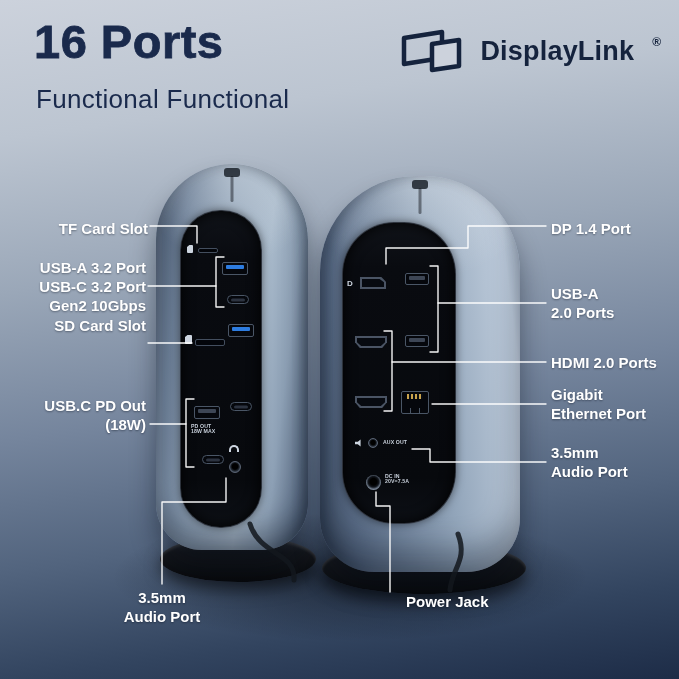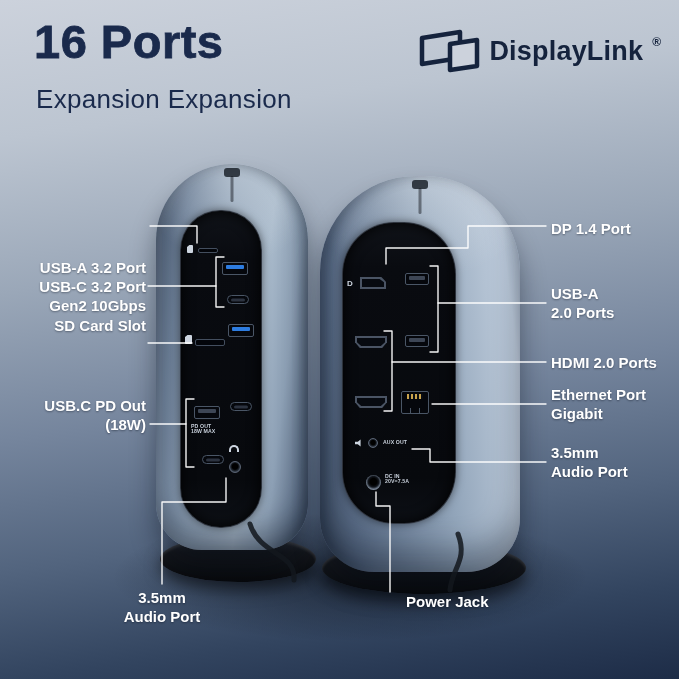--- a/index.html
+++ b/index.html
@@ -2,21 +2,21 @@
 <html><head>
 <meta charset="utf-8">
 <style>
   html,body{margin:0;padding:0;background:#000;}
   .stage{position:relative;width:679px;height:679px;overflow:hidden;
     font-family:"Liberation Sans",sans-serif;
     background:linear-gradient(172deg,#ccd2dc 0%,#bcc5d1 18%,#9aa7b8 38%,#75859d 57%,#52647e 74%,#32445f 88%,#1d2c47 100%);}
   
   .title{position:absolute;left:34px;top:14px;font-size:47px;font-weight:700;color:#1a2a4c;letter-spacing:.5px;-webkit-text-stroke:.8px #1a2a4c;}
   .subtitle{position:absolute;left:36px;top:84px;font-size:26px;font-weight:400;color:#1a2a4c;letter-spacing:.3px;}
-  .brand{position:absolute;right:18px;top:28px;display:flex;align-items:center;gap:9px;color:#15233d;}
+  .brand{position:absolute;right:18px;top:28px;display:flex;align-items:center;gap:18px;color:#15233d;}
   .brand-text{font-size:27px;font-weight:700;letter-spacing:.2px;}
   .brand-reg{font-size:12px;vertical-align:super;position:relative;top:-9px;font-weight:700;}
   
   .floor-shadow{position:absolute;left:110px;top:512px;width:480px;height:130px;
     background:radial-gradient(ellipse at 50% 50%,rgba(4,9,18,.55),rgba(4,9,18,0) 70%);}
   .base{position:absolute;border-radius:50%;
     background:linear-gradient(180deg,#2b3038 0%,#14171c 35%,#07090c 100%);
     box-shadow:0 8px 16px rgba(0,0,0,.55), inset 0 2px 3px rgba(255,255,255,.14);}
   
   .tower{position:absolute;
@@ -73,21 +73,21 @@
   .lines{position:absolute;left:0;top:0;pointer-events:none;}
   .co-line{fill:none;stroke:#ffffff;stroke-width:1.4;stroke-linecap:round;stroke-linejoin:round;opacity:.95;}
   .cable{fill:none;stroke:#13171d;stroke-width:5;stroke-linecap:round;opacity:.85;}
 </style>
 </head>
 <body>
 
 <div class="stage">
 
   <div class="title">16 Ports</div>
-  <div class="subtitle">Expansion Expansion</div>
+  <div class="subtitle">Functional Functional</div>
 
   <div class="brand">
     <svg width="64" height="46" viewBox="0 0 64 46">
       <polygon points="6,10 44,4 44,30 6,36" fill="none" stroke="#15233d" stroke-width="4.5" stroke-linejoin="round"></polygon>
       <polygon points="34,16 61,12 61,38 34,42" fill="#ccd2dc" stroke="#15233d" stroke-width="4.5" stroke-linejoin="round"></polygon>
     </svg>
     <span class="brand-text">DisplayLink</span>
     <span class="brand-reg">®</span>
   </div>
 
@@ -180,20 +180,23 @@
     <polyline class="co-line" points="546,226 468,226 468,248 386,248 386,264"></polyline>
     <polyline class="co-line" points="546,303 438,303"></polyline>
     <polyline class="co-line" points="430,266 438,266 438,352 430,352"></polyline>
     <polyline class="co-line" points="546,362 392,362"></polyline>
     <polyline class="co-line" points="384,331 392,331 392,411 384,411"></polyline>
     <polyline class="co-line" points="546,404 432,404"></polyline>
     <polyline class="co-line" points="546,462 430,462 430,449 412,449"></polyline>
     <polyline class="co-line" points="390,592 390,506 376,506 376,492"></polyline>
   </svg>
 
+  <div class="co co-r" style="left:14px;top:219px;width:134px;">
+    <div>TF Card Slot</div>
+  </div>
   <div class="co co-r" style="left:8px;top:258px;width:138px;">
     <div>USB-A 3.2 Port</div>
     <div>USB-C 3.2 Port</div>
     <div>Gen2 10Gbps</div>
   </div>
   <div class="co co-r" style="left:14px;top:316px;width:132px;">
     <div>SD Card Slot</div>
   </div>
   <div class="co co-r" style="left:10px;top:396px;width:136px;">
     <div>USB.C PD Out</div>
@@ -204,22 +207,22 @@
     <div>DP 1.4 Port</div>
   </div>
   <div class="co" style="left:551px;top:284px;width:120px;">
     <div>USB-A</div>
     <div>2.0 Ports</div>
   </div>
   <div class="co" style="left:551px;top:353px;width:124px;">
     <div>HDMI 2.0 Ports</div>
   </div>
   <div class="co" style="left:551px;top:385px;width:124px;">
+    <div>Gigabit</div>
     <div>Ethernet Port</div>
-    <div>Gigabit</div>
   </div>
   <div class="co" style="left:551px;top:443px;width:120px;">
     <div>3.5mm</div>
     <div>Audio Port</div>
   </div>
 
   <div class="co co-c" style="left:102px;top:588px;width:120px;">
     <div>3.5mm</div>
     <div>Audio Port</div>
   </div>

